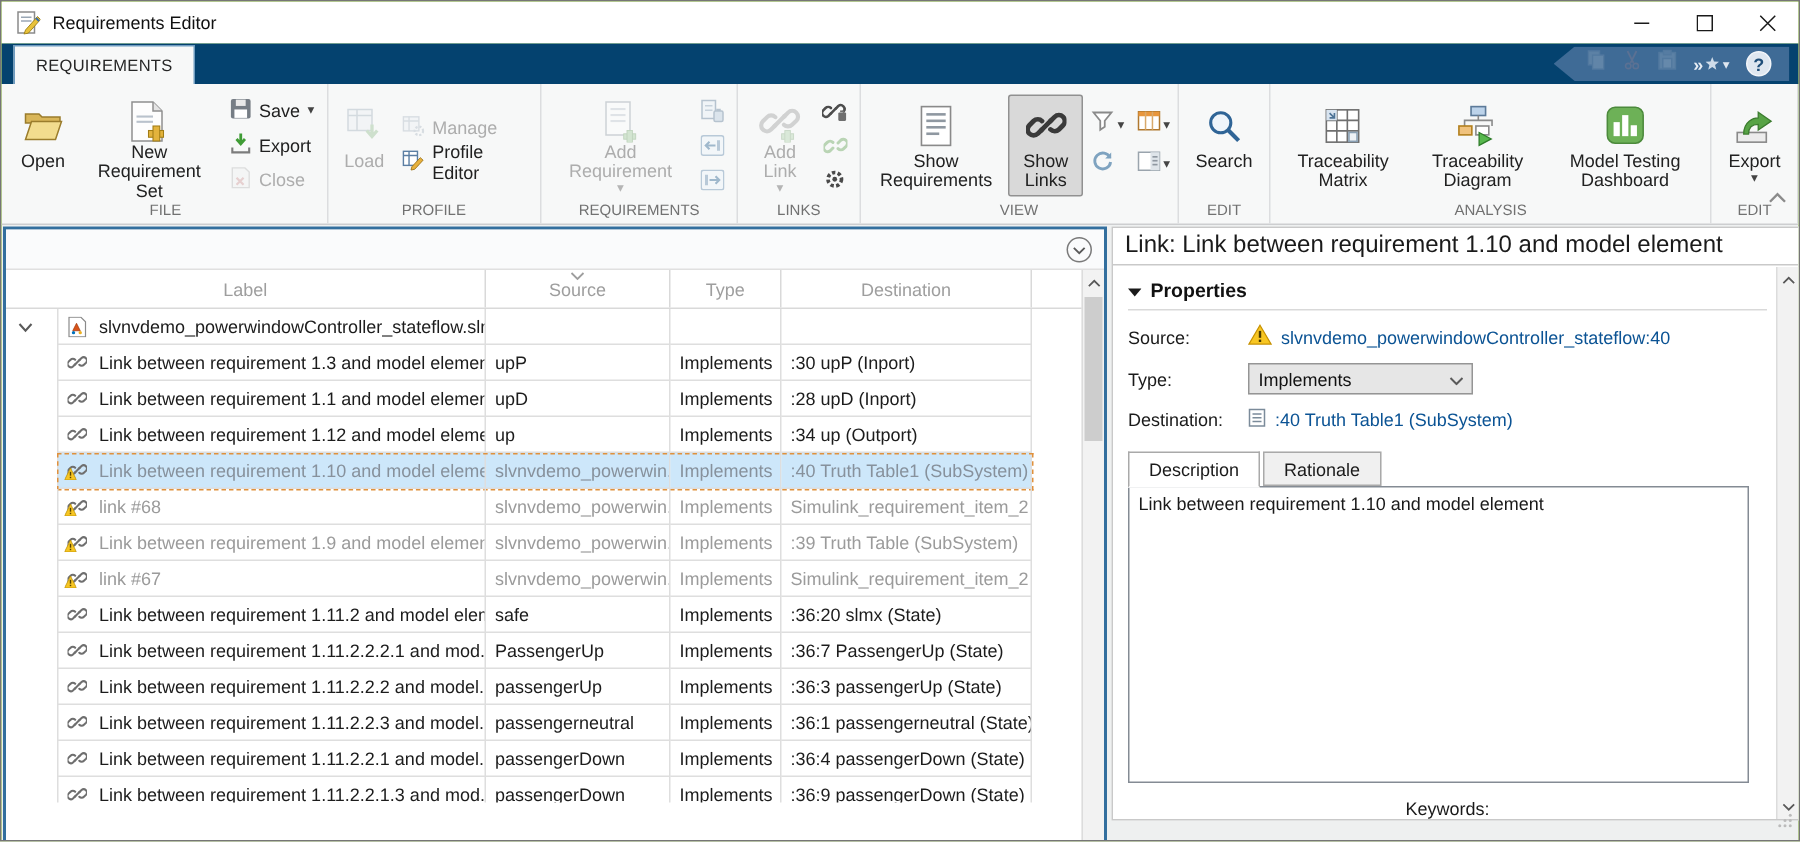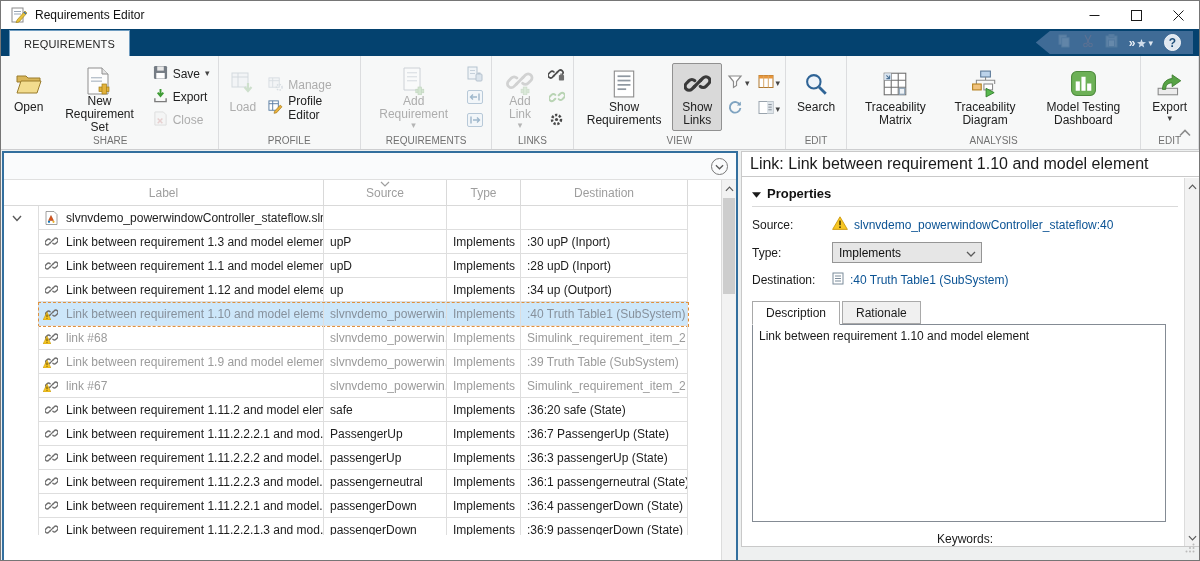--- a/index.html
+++ b/index.html
@@ -220,21 +220,21 @@
           </div>
           <div class="rs dis">
             <span><svg width="15" height="15" viewBox="0 0 16 16">
                   <path d="M2 1h9l3 3v11H2Z" fill="#f2f2f2" stroke="#bdbdbd"></path>
                   <path d="M5 8l5 5M10 8l-5 5" stroke="#d2a0a0" stroke-width="1.6"></path>
                 </svg></span>
             <span>Close</span>
           </div>
         </div>
       </div>
-      <div class="sec-label">SHARE</div>
+      <div class="sec-label">FILE</div>
     </div>
 
     <div class="sec">
       <div class="sec-items">
         <div class="rb dis">
           <span class="rb-ico">
               <svg width="26" height="26" viewBox="0 0 26 26">
                 <rect x="2" y="2" width="16" height="14" fill="#eef1f4" stroke="#a9b6c2"></rect>
                 <path d="M2 6h16M8 2v14" stroke="#a9b6c2"></path>
                 <path d="M18 12v7M14.5 16l3.5 4 3.5-4" stroke="#9ec49a" stroke-width="2.2" fill="none"></path>
@@ -728,21 +728,21 @@
                     <path d="M9.7 6.3l1.8-1.8a2.7 2.7 0 0 1 3.8 3.8l-1.8 1.8a2.7 2.7 0 0 1-3.8 0"></path>
                     <path d="M6 10l4-4"></path>
                   </g>
                 </svg>
 
       </span>
       <span class="txt">Link between requirement 1.11.2 and model element</span>
     </div>
     <div class="cell c-source">safe</div>
     <div class="cell c-type">Implements</div>
-    <div class="cell c-dest">:36:20 safe (State)</div>
+    <div class="cell c-dest">:36:20 slmx (State)</div>
   </div>
 
   <div class="trow">
     <div class="gutter"></div>
     <div class="cell c-label">
       <span class="row-icon">
         <svg width="13" height="13" viewBox="0 0 16 16">
                   <g fill="none" stroke="#6f6f6f" stroke-width="1.7" stroke-linecap="round">
                     <path d="M6.3 9.7 4.5 11.5a2.7 2.7 0 0 1-3.8-3.8L2.5 5.9a2.7 2.7 0 0 1 3.8 0"></path>
                     <path d="M9.7 6.3l1.8-1.8a2.7 2.7 0 0 1 3.8 3.8l-1.8 1.8a2.7 2.7 0 0 1-3.8 0"></path>

